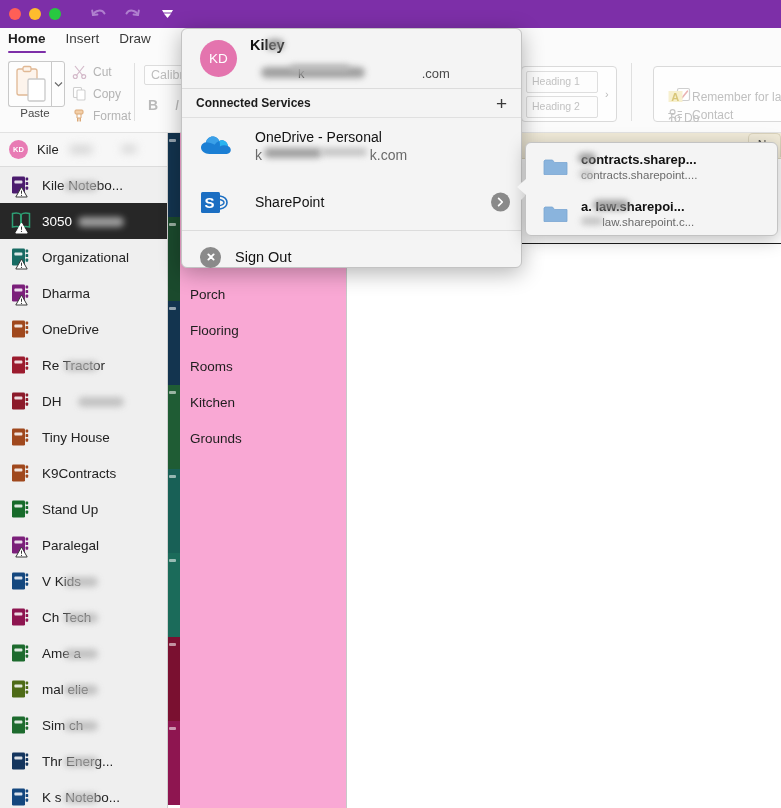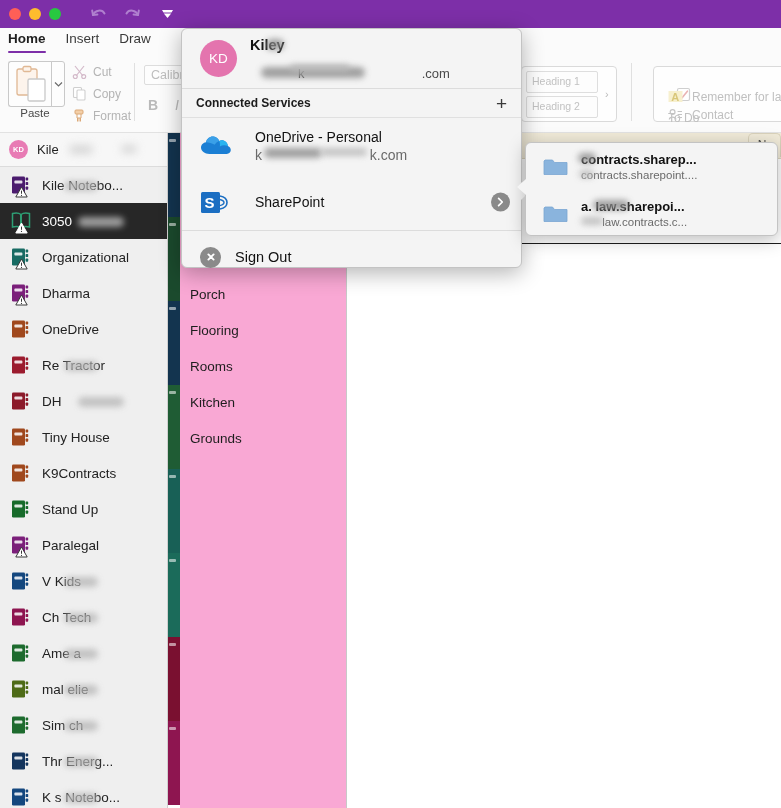--- a/index.html
+++ b/index.html
@@ -708,18 +708,18 @@
     <svg class="folder-ico" viewBox="0 0 25 19">
       <path d="M1 4 L1 17.5 L24 17.5 L24 5.5 L11.5 5.5 L9.5 3 L2 3 Z" fill="#8ab4dd" stroke="#7aa6d2" stroke-width="0.8"></path>
     </svg>
     <div>
       <div class="sm-name">
         <span>a.              law.sharepoi...</span>
         <span class="smudge dk" style="left:12px;top:1px;width:36px;height:10px;"></span>
       </div>
       <div class="sm-sub">
         <span style="display:inline-block;width:18px;"></span>
-        <span>law.contracts.c...</span>
+        <span>law.sharepoint.c...</span>
         <span class="smudge" style="left:0px;top:1px;width:22px;height:8px;"></span>
       </div>
     </div>
   </div>
 </div>
 
 </body></html>

